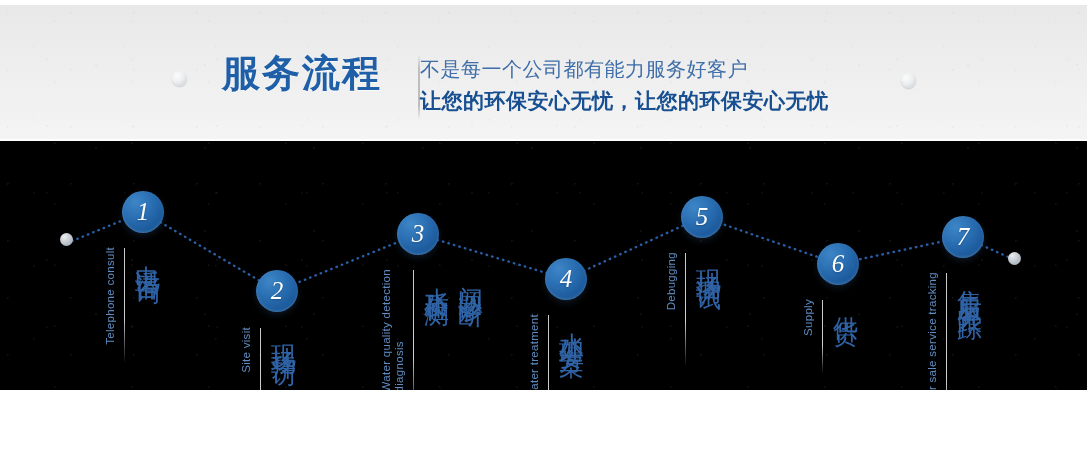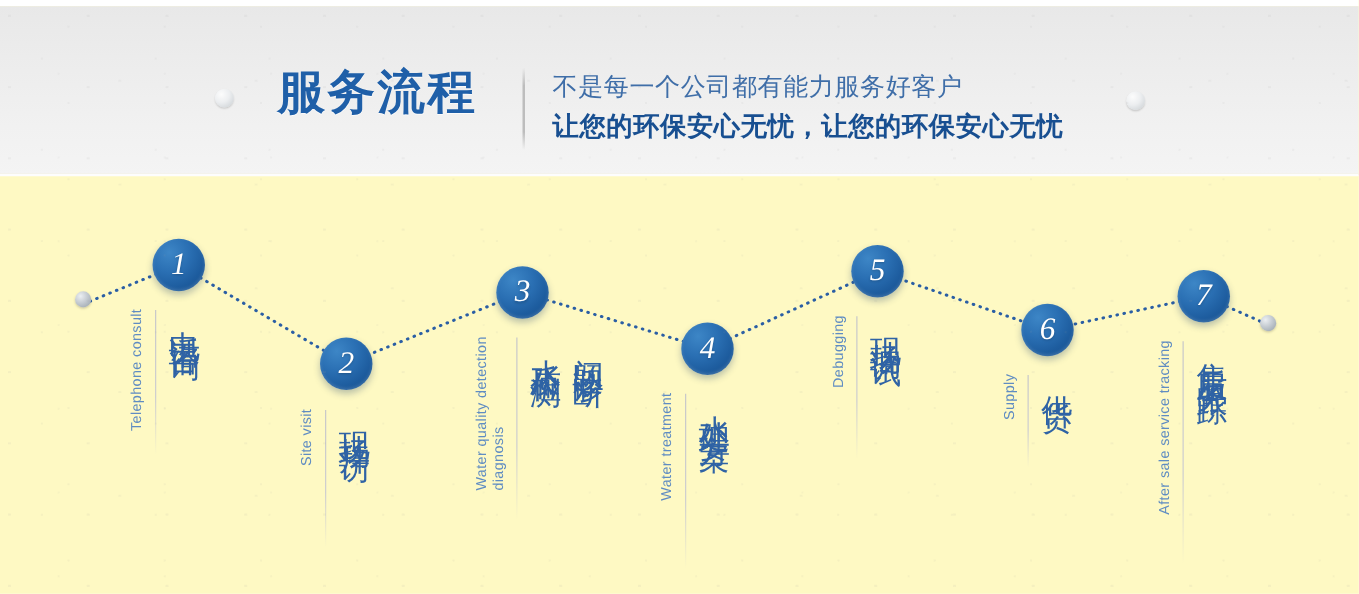--- a/index.html
+++ b/index.html
@@ -10,22 +10,22 @@
     width: 1087px;
     height: 475px;
     overflow: hidden;
     font-family: "Liberation Sans", "DejaVu Sans", sans-serif;
     background: #ffffff;
   }
 
   #page {
     position: relative;
     width: 1087px;
-    height: 475px;
-    background: #fef9c3;
+    height: 390px;
+    background: #000000;
     overflow: hidden;
   }
 
   
   #page::after {
     content: "";
     position: absolute;
     inset: 0;
     pointer-events: none;
     background-image:
@@ -89,21 +89,20 @@
   }
 
   .header-divider {
     width: 2px;
     height: 66px;
     margin: 3px 0 0 36px;
     background: linear-gradient(180deg, rgba(190,190,190,0) 0%, #bdbdbd 22%, #bdbdbd 78%, rgba(190,190,190,0) 100%);
   }
 
   .header-texts {
-    margin-left: 22px;
     padding-top: 4px;
   }
   .header-sub1 {
     font-size: 20px;
     color: #3f6ea8;
     line-height: 28px;
     letter-spacing: .5px;
     white-space: nowrap;
     font-family: "DejaVu Sans", "Liberation Sans", sans-serif;
   }

